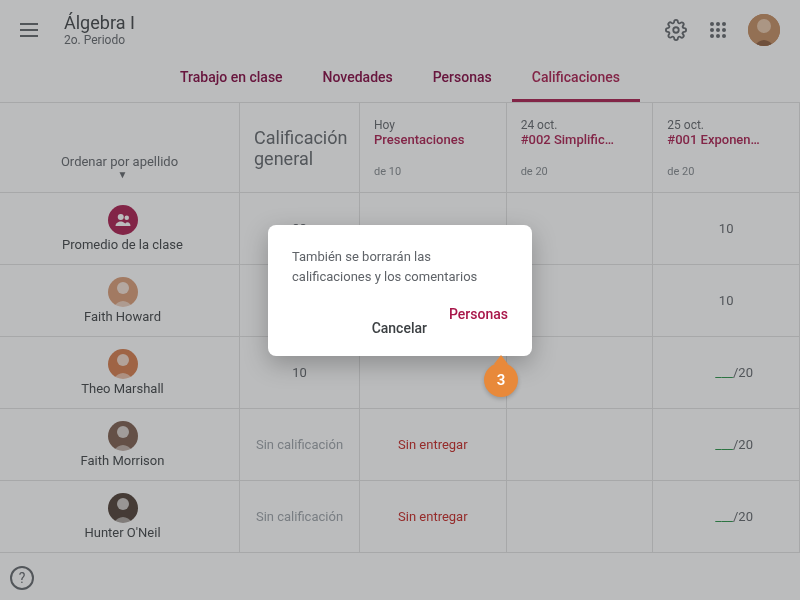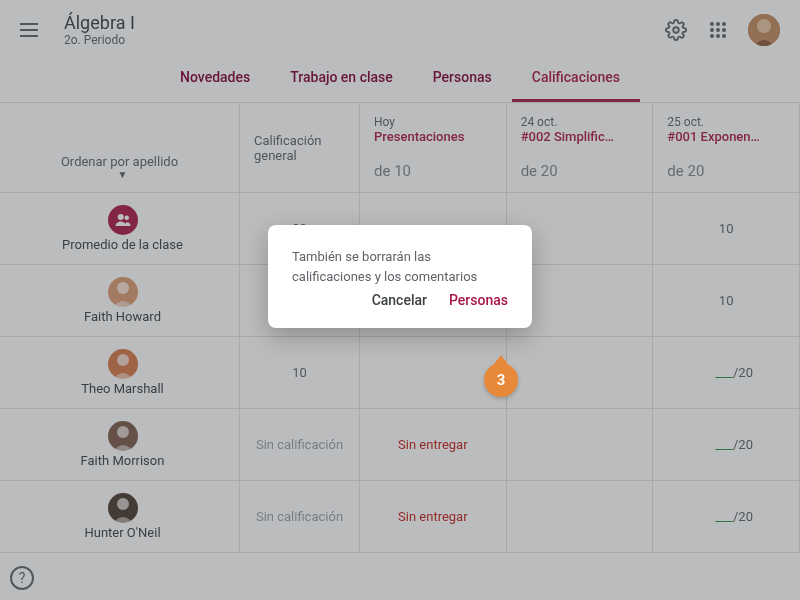--- a/index.html
+++ b/index.html
@@ -19,44 +19,44 @@
   .tabs { display: flex; justify-content: center; border-bottom: 1px solid #e0e0e0; }
   .tab { padding: 14px 20px; font-size: 14px; color: #80003c; font-weight: 500; cursor: pointer; }
   .tab.active { border-bottom: 3px solid #a8174a; color: #a8174a; }
 
   .grid { display: grid; grid-template-columns: 240px 120px repeat(3, 1fr); }
   .cell { border-right: 1px solid #e0e0e0; border-bottom: 1px solid #e0e0e0; padding: 12px 14px; min-height: 58px; display: flex; flex-direction: column; justify-content: center; font-size: 13px; color: #5f6368; }
   .cell.row { flex-direction: row; align-items: center; }
   .header-row .cell { min-height: 90px; }
   .col-date { font-size: 12px; color: #5f6368; }
   .col-title { font-size: 13px; color: #a8174a; font-weight: 500; white-space: nowrap; overflow: hidden; text-overflow: ellipsis; }
-  .col-max { font-size: 15px; color: #80868b; margin-top: 18px; }
+  .col-max { font-size: 11px; color: #80868b; margin-top: 18px; }
   .sort { color: #5f6368; font-size: 13px; display: flex; align-items: center; justify-content: flex-end; text-align: right; }
   .sort .arrow { margin-left: 6px; font-size: 10px; color: #5f6368; }
-  .overall-h { color: #5f6368; font-size: 13px; }
+  .overall-h { color: #5f6368; font-size: 18px; }
 
   .student-cell { display: flex; align-items: center; gap: 2px; padding-left: 20px; }
   .avatar { width: 30px; height: 30px; border-radius: 50%; flex-shrink: 0; }
   .avatar.group { background: #a8174a; color: #fff; display: flex; align-items: center; justify-content: center; font-size: 16px; }
   .student-name { font-size: 13px; color: #3c4043; }
   .val { font-size: 13px; }
   .muted { color: #9aa0a6; }
   .red { color: #c5221f; }
   .green { color: #1e8e3e; margin-left: 16px; }
   .green .slash { color: #5f6368; }
 
   .help { position: absolute; bottom: 10px; left: 10px; width: 24px; height: 24px; border: 2px solid #5f6368; border-radius: 50%; display: flex; align-items: center; justify-content: center; font-size: 14px; color: #5f6368; cursor: pointer; }
 
   .overlay { position: absolute; inset: 0; background: rgba(60,64,67,0.35); display: flex; align-items: flex-start; justify-content: center; }
   .dialog { margin-top: 225px; background: #fff; border-radius: 8px; width: 264px; padding: 22px 24px 14px 24px; box-shadow: 0 8px 24px rgba(0,0,0,0.25); position: relative; }
   .dlg-title { font-size: 15px; color: #3c4043; font-weight: 500; margin-bottom: 14px; }
   .dlg-body { font-size: 13px; color: #5f6368; line-height: 1.5; }
   .dlg-actions { display: flex; justify-content: flex-end; gap: 22px; }
   .dlg-btn { font-size: 14px; font-weight: 500; cursor: pointer; background: none; border: none; padding: 6px 0; }
-  .dlg-cancel { color: #3c4043; }
+  .dlg-cancel { color: #3c4043; margin-top: 28px; }
   .dlg-confirm { color: #a8174a; }
 
   .callout { position: absolute; top: 138px; left: 216px; width: 34px; height: 34px; background: #e8893a; border-radius: 50%; color: #fff; font-weight: 600; font-size: 15px; display: flex; align-items: center; justify-content: center; box-shadow: 0 2px 4px rgba(0,0,0,0.2); }
   .callout::before { content: ""; position: absolute; top: -8px; left: 50%; transform: translateX(-50%); border-left: 7px solid transparent; border-right: 7px solid transparent; border-bottom: 9px solid #e8893a; }
 </style>
 </head>
 <body>
 
 <div class="app">
   <div class="topbar">
@@ -93,22 +93,22 @@
         <svg viewBox="0 0 32 32">
             <rect width="32" height="32" fill="#c28a5e"></rect>
             <circle cx="16" cy="12" r="7" fill="#e7c5a8"></circle>
             <path d="M6 32 Q16 20 26 32" fill="#8a5a3a"></path>
           </svg>
       </div>
     </div>
   </div>
 
   <div class="tabs">
+    <div class="tab">Trabajo en clase</div>
     <div class="tab">Novedades</div>
-    <div class="tab">Trabajo en clase</div>
     <div class="tab">Personas</div>
     <div class="tab active">Calificaciones</div>
   </div>
 
   <div class="grid header-row">
     <div class="cell sort">
       <span>Ordenar por apellido</span>
       <span class="arrow">▼</span>
     </div>
     <div class="cell overall-h">Calificación general</div>

